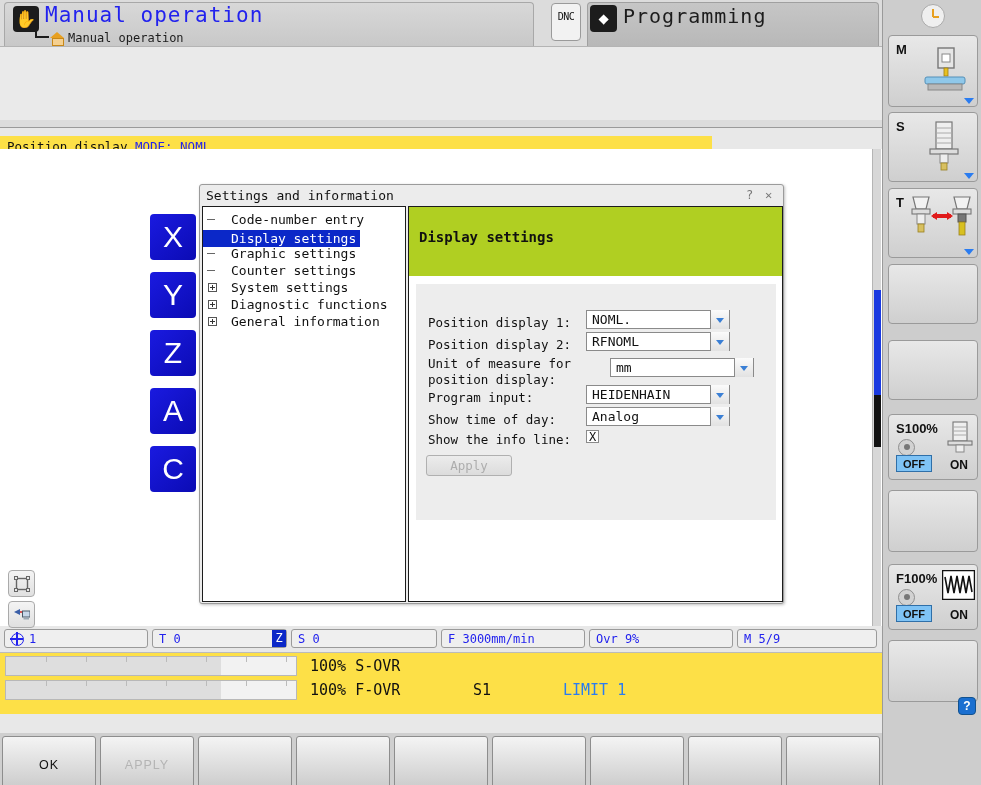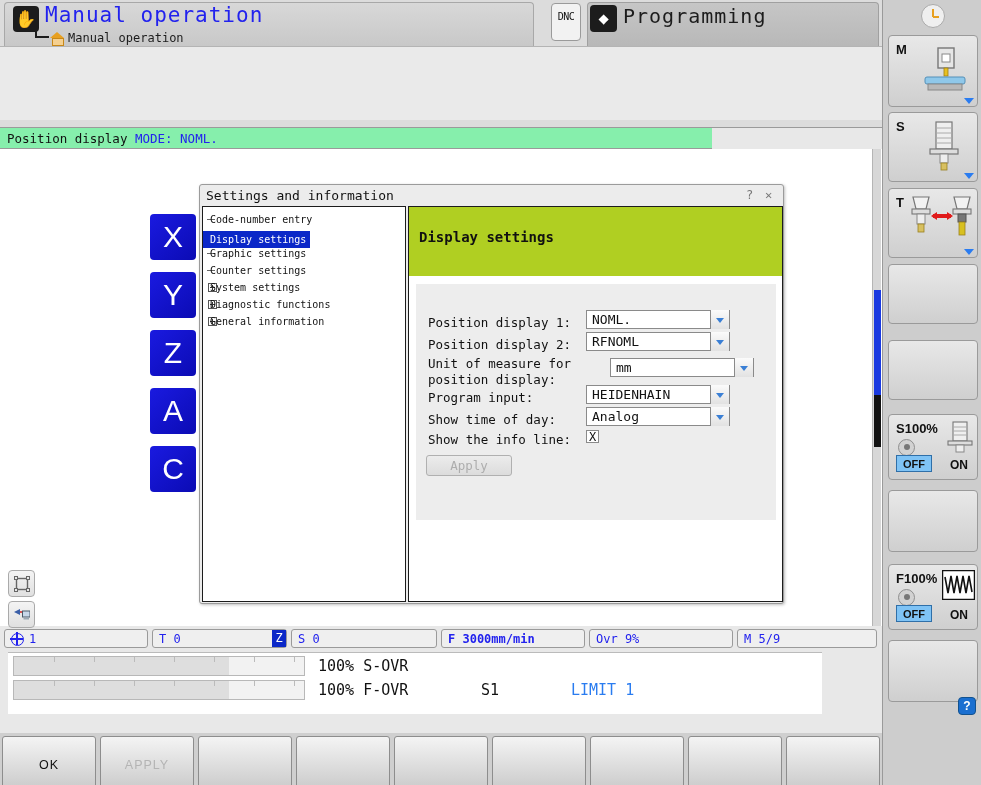--- a/index.html
+++ b/index.html
@@ -74,22 +74,22 @@
   }
   .prog-title {
     position: absolute; left: 35px; top: 1px;
     font-size: 20px; color: #1c1c1c; letter-spacing: 1px; white-space: nowrap;
   }
   .header-body {
     position: absolute; left: 0; top: 46px; width: 882px; height: 74px;
     background: #eaeaea; border-top: 1px solid #b4b4b4;
   }
   #statusline {
-    position: absolute; left: 0; top: 128px; width: 712px; height: 21px;
-    background: #86efac; border-bottom: 1px solid #9a9a9a;
+    position: absolute; left: 0; top: 136px; width: 712px; height: 21px;
+    background: #fde047; border-bottom: 1px solid #9a9a9a;
     font-size: 12.5px; color: #111; line-height: 21px; padding-left: 7px;
     white-space: nowrap;
   }
   #statusline .blue { color: #2222ee; }
 
   
   #workarea {
     position: absolute; left: 0; top: 149px; width: 882px; height: 477px;
     background: #ffffff;
   }
@@ -129,22 +129,22 @@
   }
   .dlg-help { right: 26px; }
   .dlg-close { right: 7px; }
   .dlg-tree {
     position: absolute; left: 2px; top: 21px; width: 204px; height: 396px;
     background: #fff; border: 1px solid #1c1c1c;
     overflow: hidden;
   }
   .tree-item {
     position: relative; height: 17px; line-height: 17px;
-    font-size: 10px; color: #111; white-space: nowrap;
-    padding-left: 7px;
+    font-size: 13px; color: #111; white-space: nowrap;
+    padding-left: 28px;
   }
   .tree-item.sel { background: #0b28c8; color: #fff; display: inline-block; padding-right: 4px; }
   .tree-wrap { padding-top: 4px; }
   .tree-row { height: 17px; }
   .tick {
     position: absolute; left: 4px; top: 8px; width: 8px; height: 1px; background: #666;
   }
   .plusbox {
     position: absolute; left: 5px; top: 4px; width: 9px; height: 9px;
     border: 1px solid #555; background: #fff;
@@ -228,22 +228,22 @@
     text-align: center; line-height: 17px;
   }
   .targ {
     position: absolute; left: 6px; top: 3px; width: 13px; height: 13px;
     border: 1.5px solid #2222ee; border-radius: 50%;
   }
   .targ::before { content:""; position:absolute; left:4px; top:-2px; width:1.5px; height:13px; background:#2222ee; }
   .targ::after  { content:""; position:absolute; left:-2px; top:4px; width:13px; height:1.5px; background:#2222ee; }
 
   #ovrzone {
-    position: absolute; left: 8px; top: 652px; width: 814px; height: 62px;
-    background: #ffffff; border-top: 1px solid #bbb;
+    position: absolute; left: 0; top: 652px; width: 882px; height: 62px;
+    background: #fde047; border-top: 1px solid #bbb;
   }
   .bar-outer {
     position: absolute; left: 5px; width: 292px; height: 20px;
     background: #f2f2f2; border: 1px solid #b8b8b8;
   }
   .bar-fill { position: absolute; left: 0; top: 0; height: 100%; background: #dedede; }
   .bar-ticks { position: absolute; left: 0; top: 0; width: 100%; height: 5px; }
   .bar-ticks i { position: absolute; top: 0; width: 1px; height: 5px; background: #bbb; }
   .ovr-txt { position: absolute; font-size: 15px; color: #111; white-space: nowrap; }
   .ovr-txt.blue { color: #2a7cf0; }
@@ -436,21 +436,21 @@
     <div id="vthumb2"></div>
   </div>
 
   <div id="botstatus">
     <div class="sfield" style="left:4px; width:144px; padding-left:24px;">
       <span class="targ"></span><span>1</span>
     </div>
     <div class="sfield" style="left:152px; width:135px;">T 0</div>
     <div class="zmark" style="left:272px;">Z</div>
     <div class="sfield" style="left:291px; width:146px;">S 0</div>
-    <div class="sfield" style="left:441px; width:144px;font-weight:bold;">F 3000mm/min</div>
+    <div class="sfield" style="left:441px; width:144px;">F 3000mm/min</div>
     <div class="sfield" style="left:589px; width:144px;">Ovr 9%</div>
     <div class="sfield" style="left:737px; width:140px;">M 5/9</div>
   </div>
 
   <div id="ovrzone">
     <div class="bar-outer" style="top:3px;">
       <div class="bar-fill" id="sfill" style="width: 74%;"></div>
       <div class="bar-ticks">
         <i style="left:40px"></i>
           <i style="left:80px"></i>

